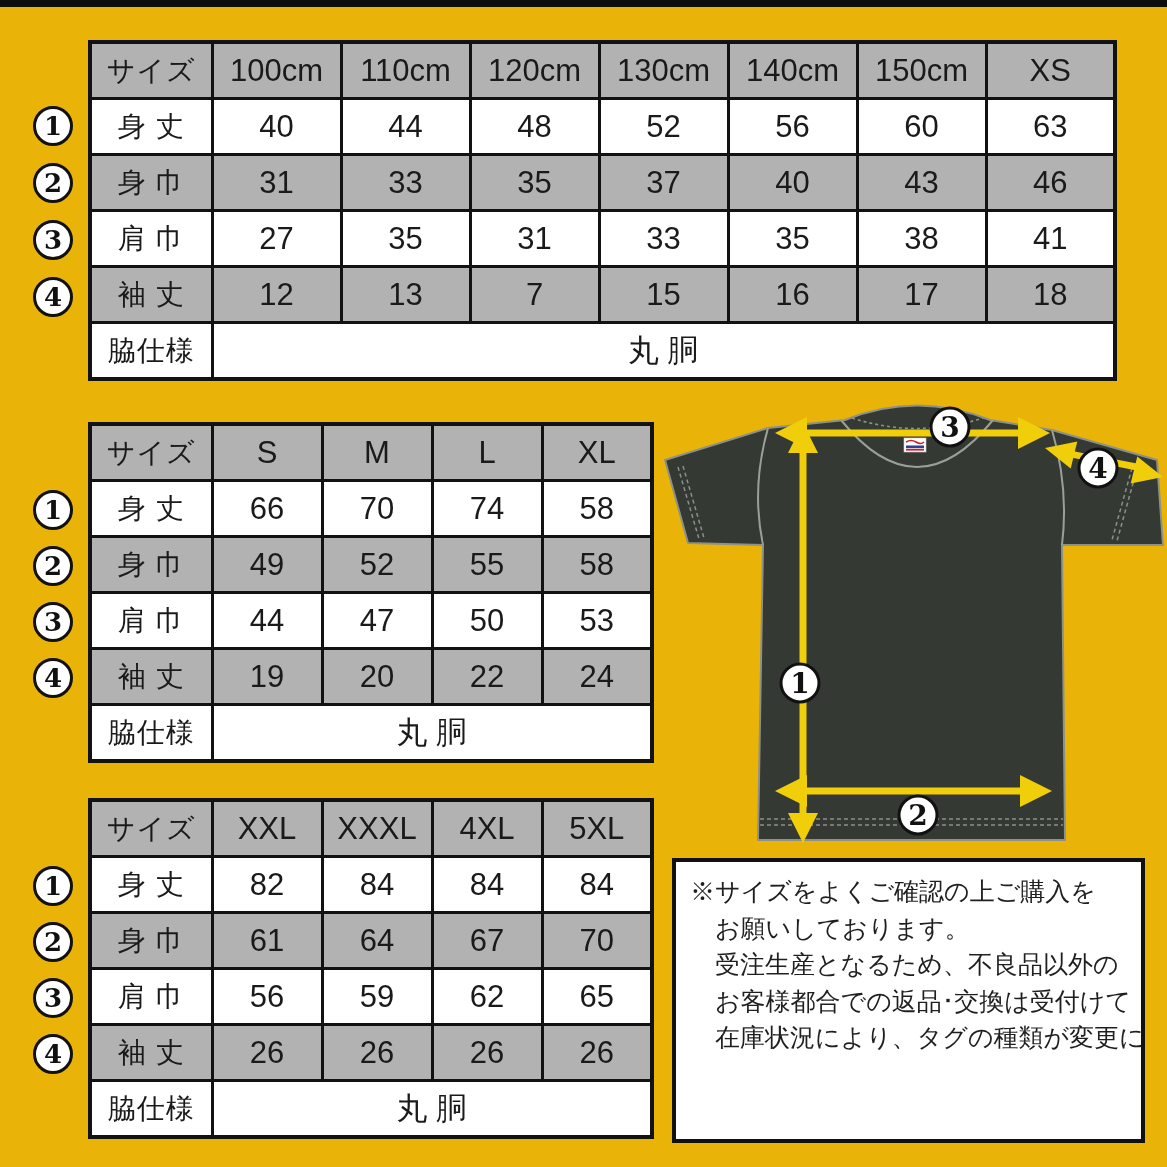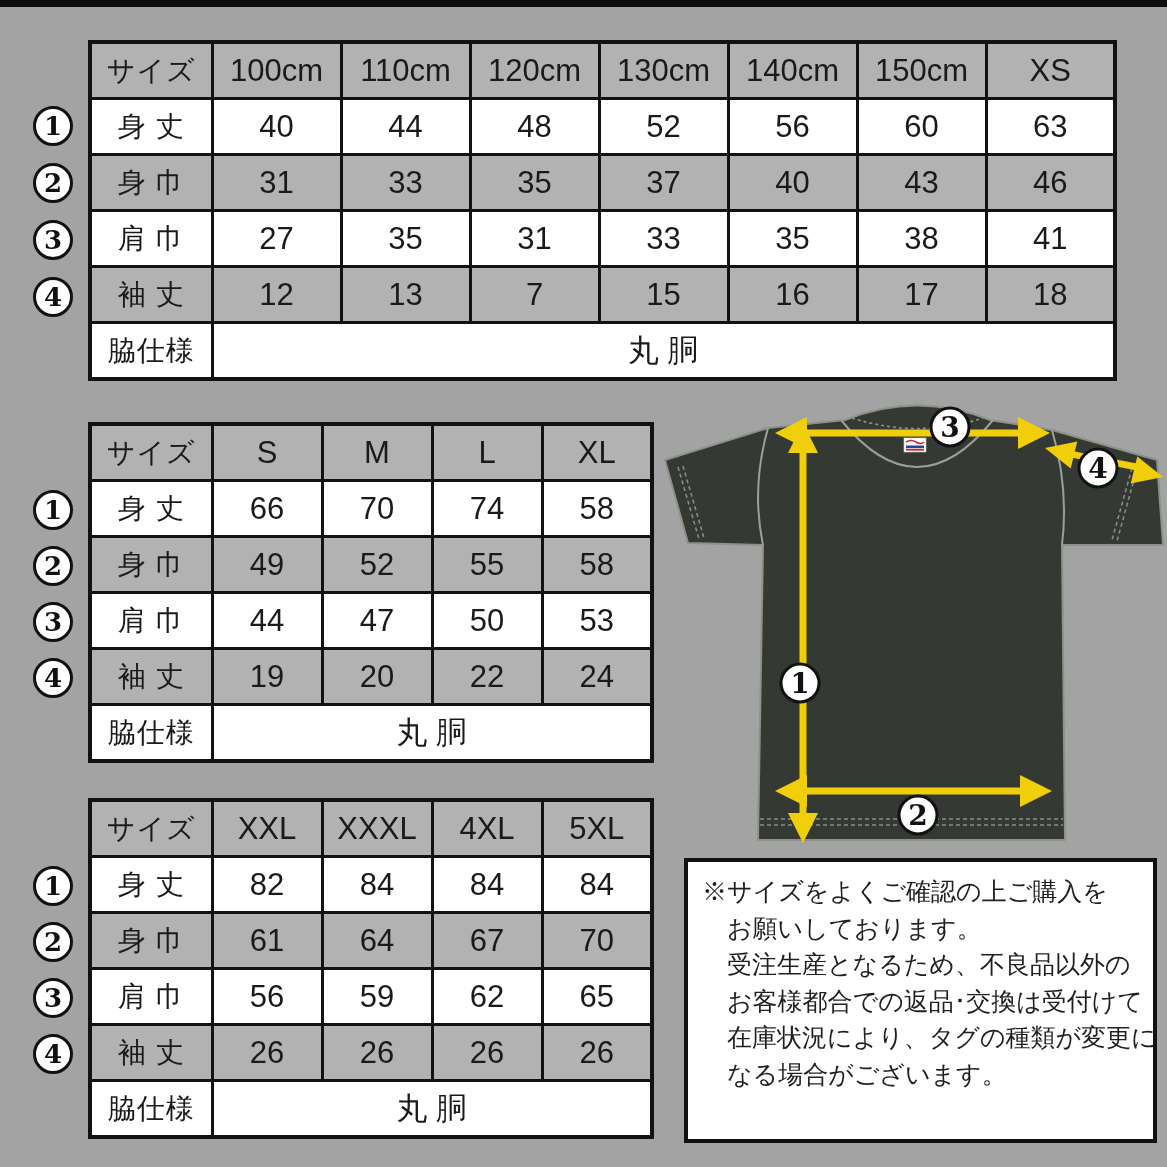--- a/index.html
+++ b/index.html
@@ -1,18 +1,18 @@
 <!DOCTYPE html>
 <html><head>
 <meta charset="utf-8">
 <style>
   html,body{margin:0;padding:0;}
   .canvas{
     position:relative;width:1167px;height:1167px;overflow:hidden;
-    background:#a3a3a3;
+    background:#eab308;
     font-family:"Liberation Sans", sans-serif;
     color:#141414;
   }
   .top-band{position:absolute;left:0;top:0;width:1167px;height:7px;background:#0d0d0d;}
 
   
   table.size-table{
     position:absolute;border-collapse:collapse;table-layout:fixed;
     background:#ffffff;border:4px solid #121212;
   }
@@ -32,21 +32,21 @@
     background:#fff;display:flex;align-items:center;justify-content:center;
     font-family:"DejaVu Serif", serif;font-weight:bold;font-size:26px;color:#111;
   }
 
   
   .diagram{position:absolute;left:645px;top:393px;width:522px;height:470px;}
 
   
   .note-box{
     position:absolute;left:672px;top:858px;width:473px;height:285px;box-sizing:border-box;
-    background:#ffffff;border:4px solid #111;padding:11px 12px 0 14px;margin-left:12px;
+    background:#ffffff;border:4px solid #111;padding:11px 12px 0 14px;
   }
   .note-line{font-size:25px;line-height:36.5px;color:#1f1f1f;white-space:nowrap;}
   .note-line.indent{padding-left:25px;}
 </style>
 </head>
 <body>
 
 <div class="canvas">
   <div class="top-band"></div>
 
@@ -290,15 +290,14 @@
       <text x="453" y="85">4</text>
     </g>
   </svg>
 
   <div class="note-box">
     <div class="note-line">※サイズをよくご確認の上ご購入を</div>
     <div class="note-line indent">お願いしております。</div>
     <div class="note-line indent">受注生産となるため、不良品以外の</div>
     <div class="note-line indent">お客様都合での返品･交換は受付けて</div>
     <div class="note-line indent">在庫状況により、タグの種類が変更に</div>
-    <div class="note-line indent">なる場合がございます。</div>
   </div>
 </div>
 
 </body></html>

